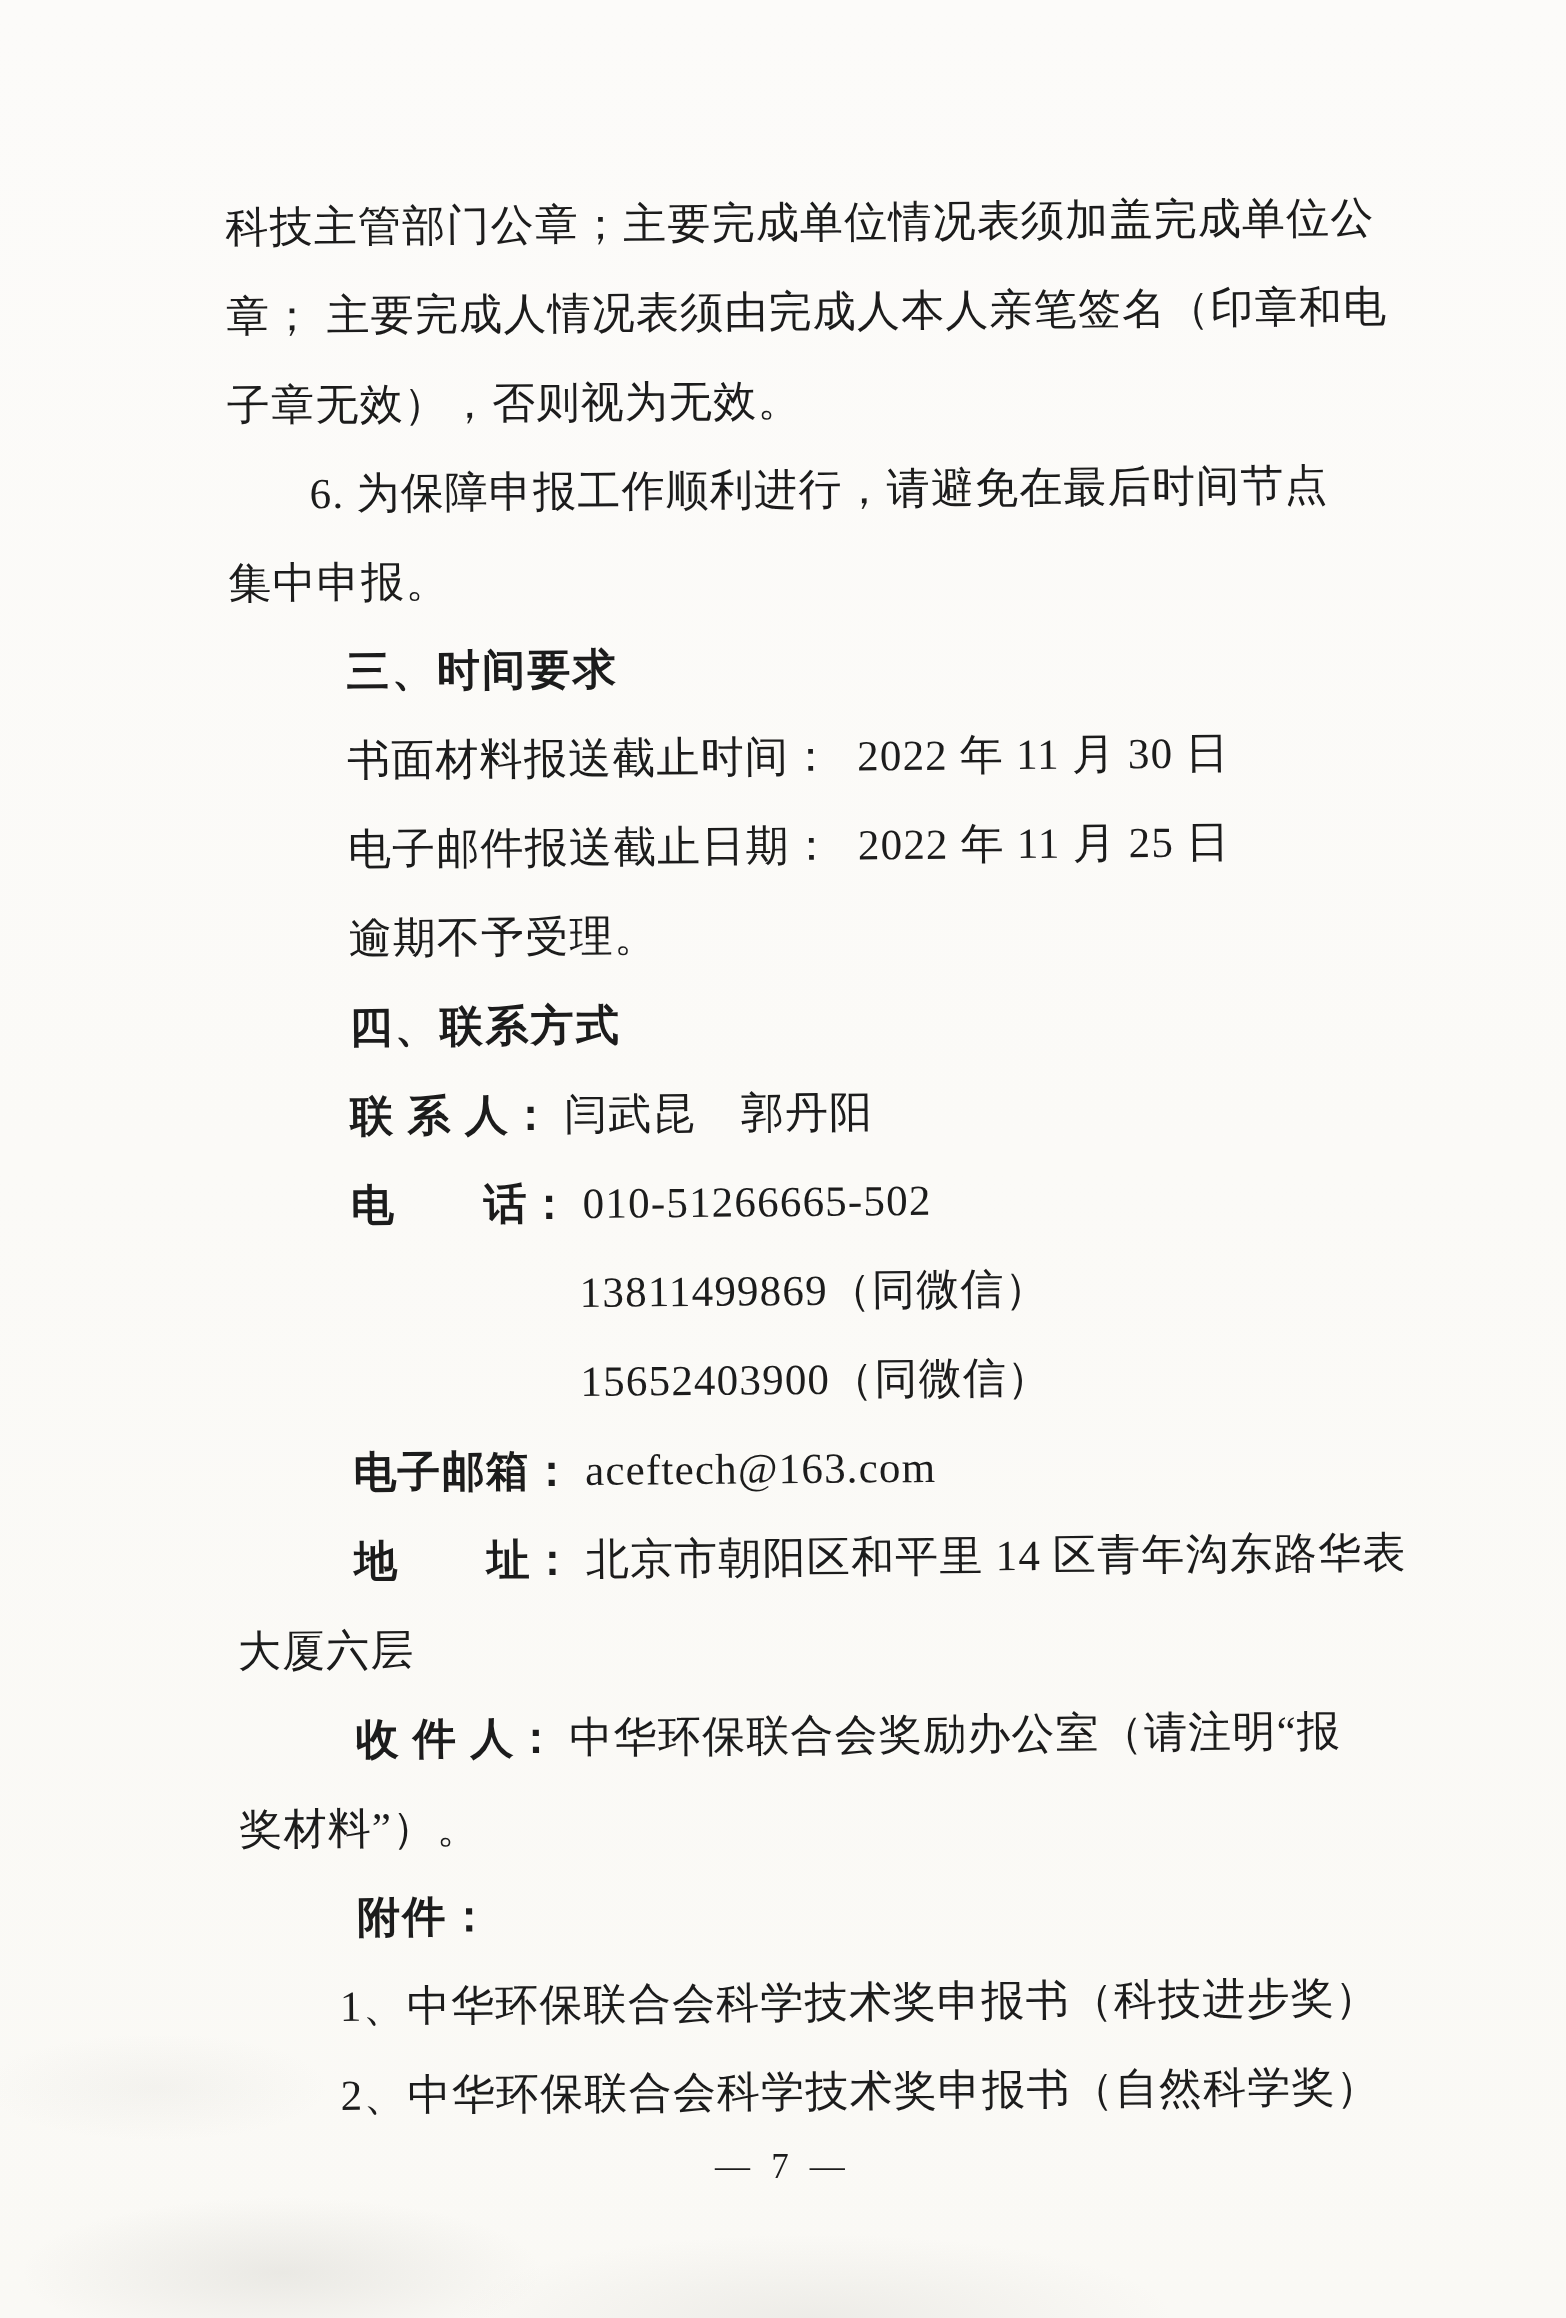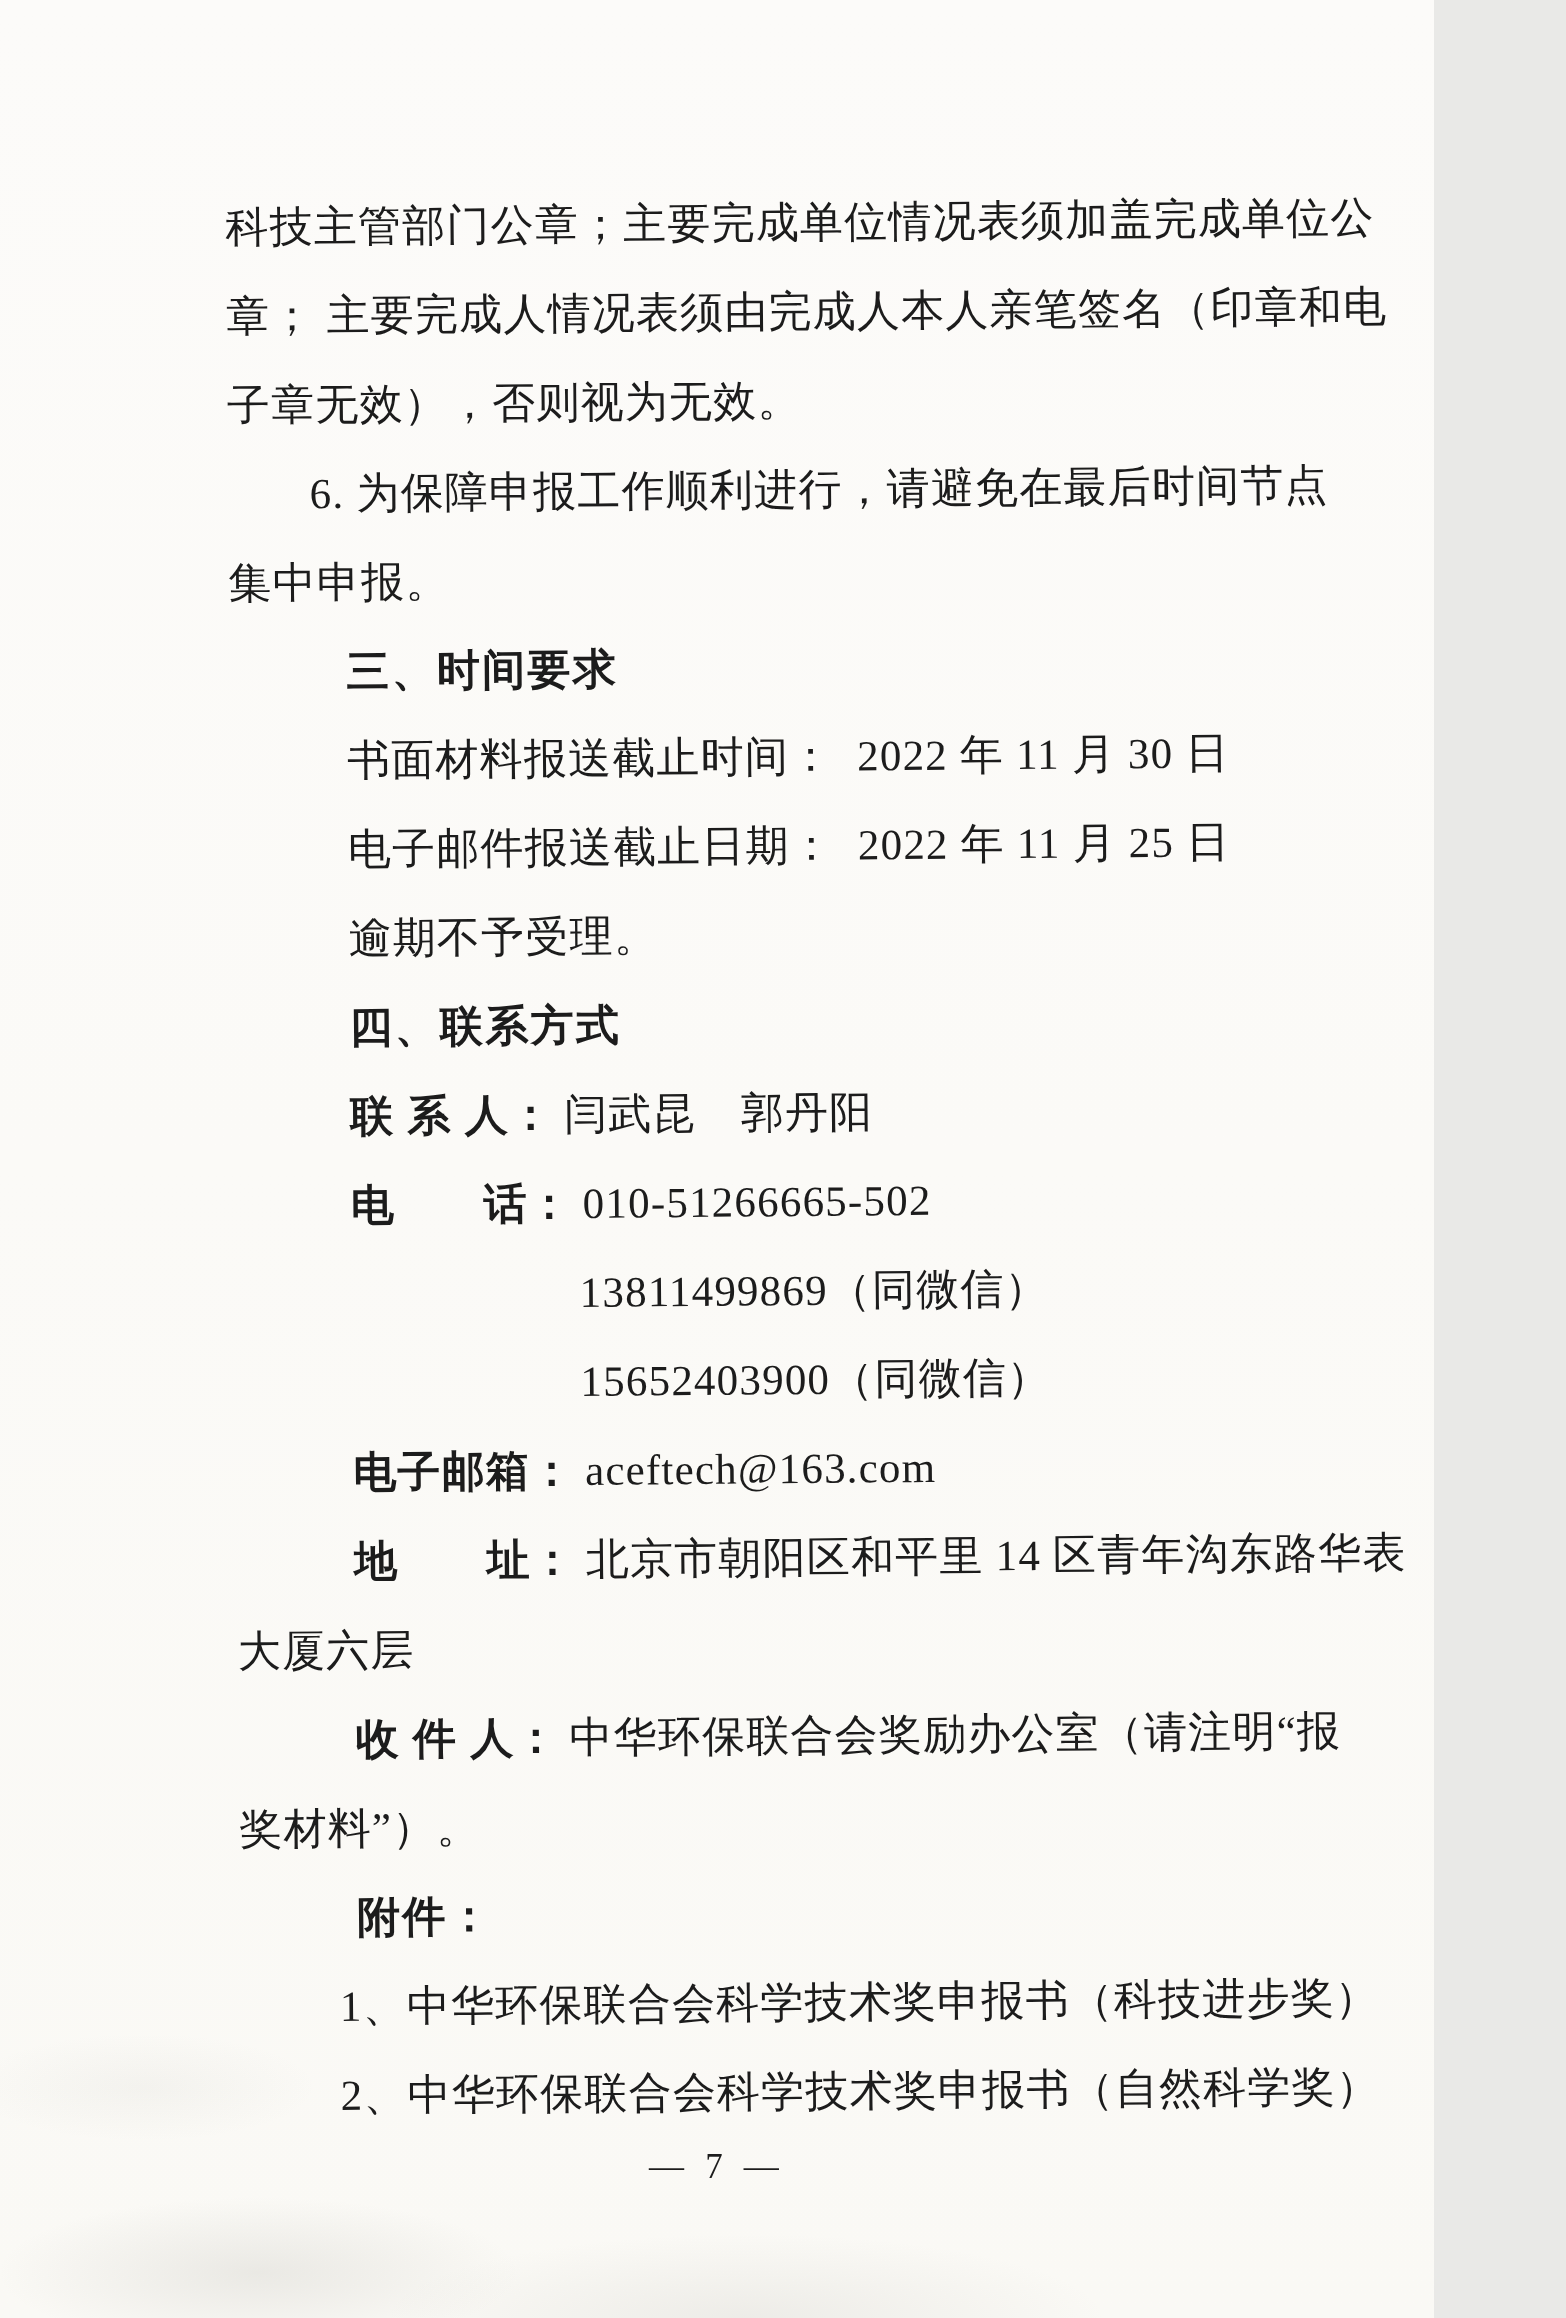--- a/index.html
+++ b/index.html
@@ -3,21 +3,21 @@
 <meta charset="utf-8">
 <style>
   html, body { margin: 0; padding: 0; }
   body {
     width: 1566px; height: 2319px;
     background: #e9e9e7;
     font-family: "Liberation Serif", serif;
   }
   .page {
     position: relative;
-    width: 1434px; height: 2319px;
+    width: 1566px; height: 2319px;
     overflow: hidden;
     color: #1c1c1c;
     background-color: #fbfaf8;
     background-image:
       radial-gradient(ellipse 401px 116px at 18% 98%, rgba(150,148,140,.16), transparent 65%),
       radial-gradient(ellipse 555px 131px at 52% 100%, rgba(150,148,140,.13), transparent 65%),
       radial-gradient(ellipse 247px 77px at 10% 90%, rgba(160,158,150,.08), transparent 70%),
       linear-gradient(180deg, #fcfbf9 0%, #faf9f5 100%);
   }
   .content {

